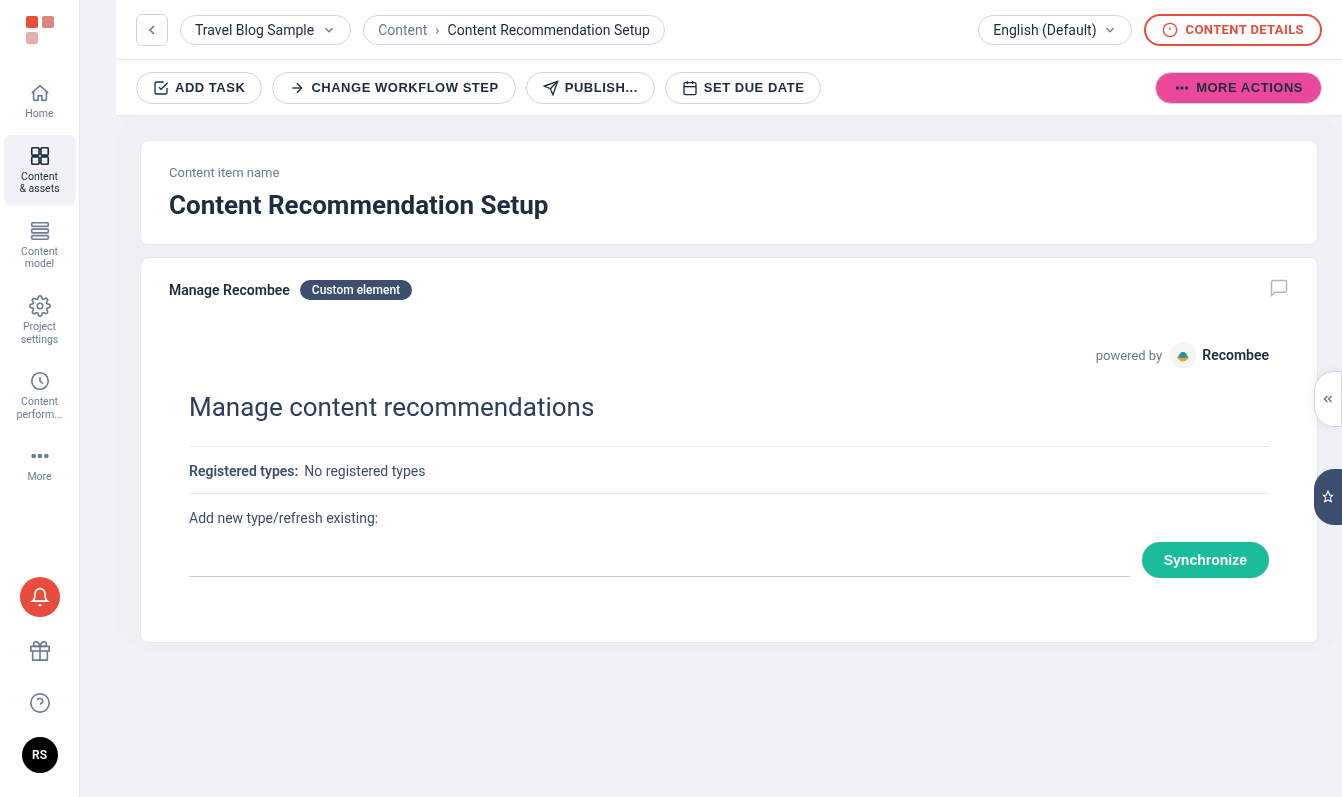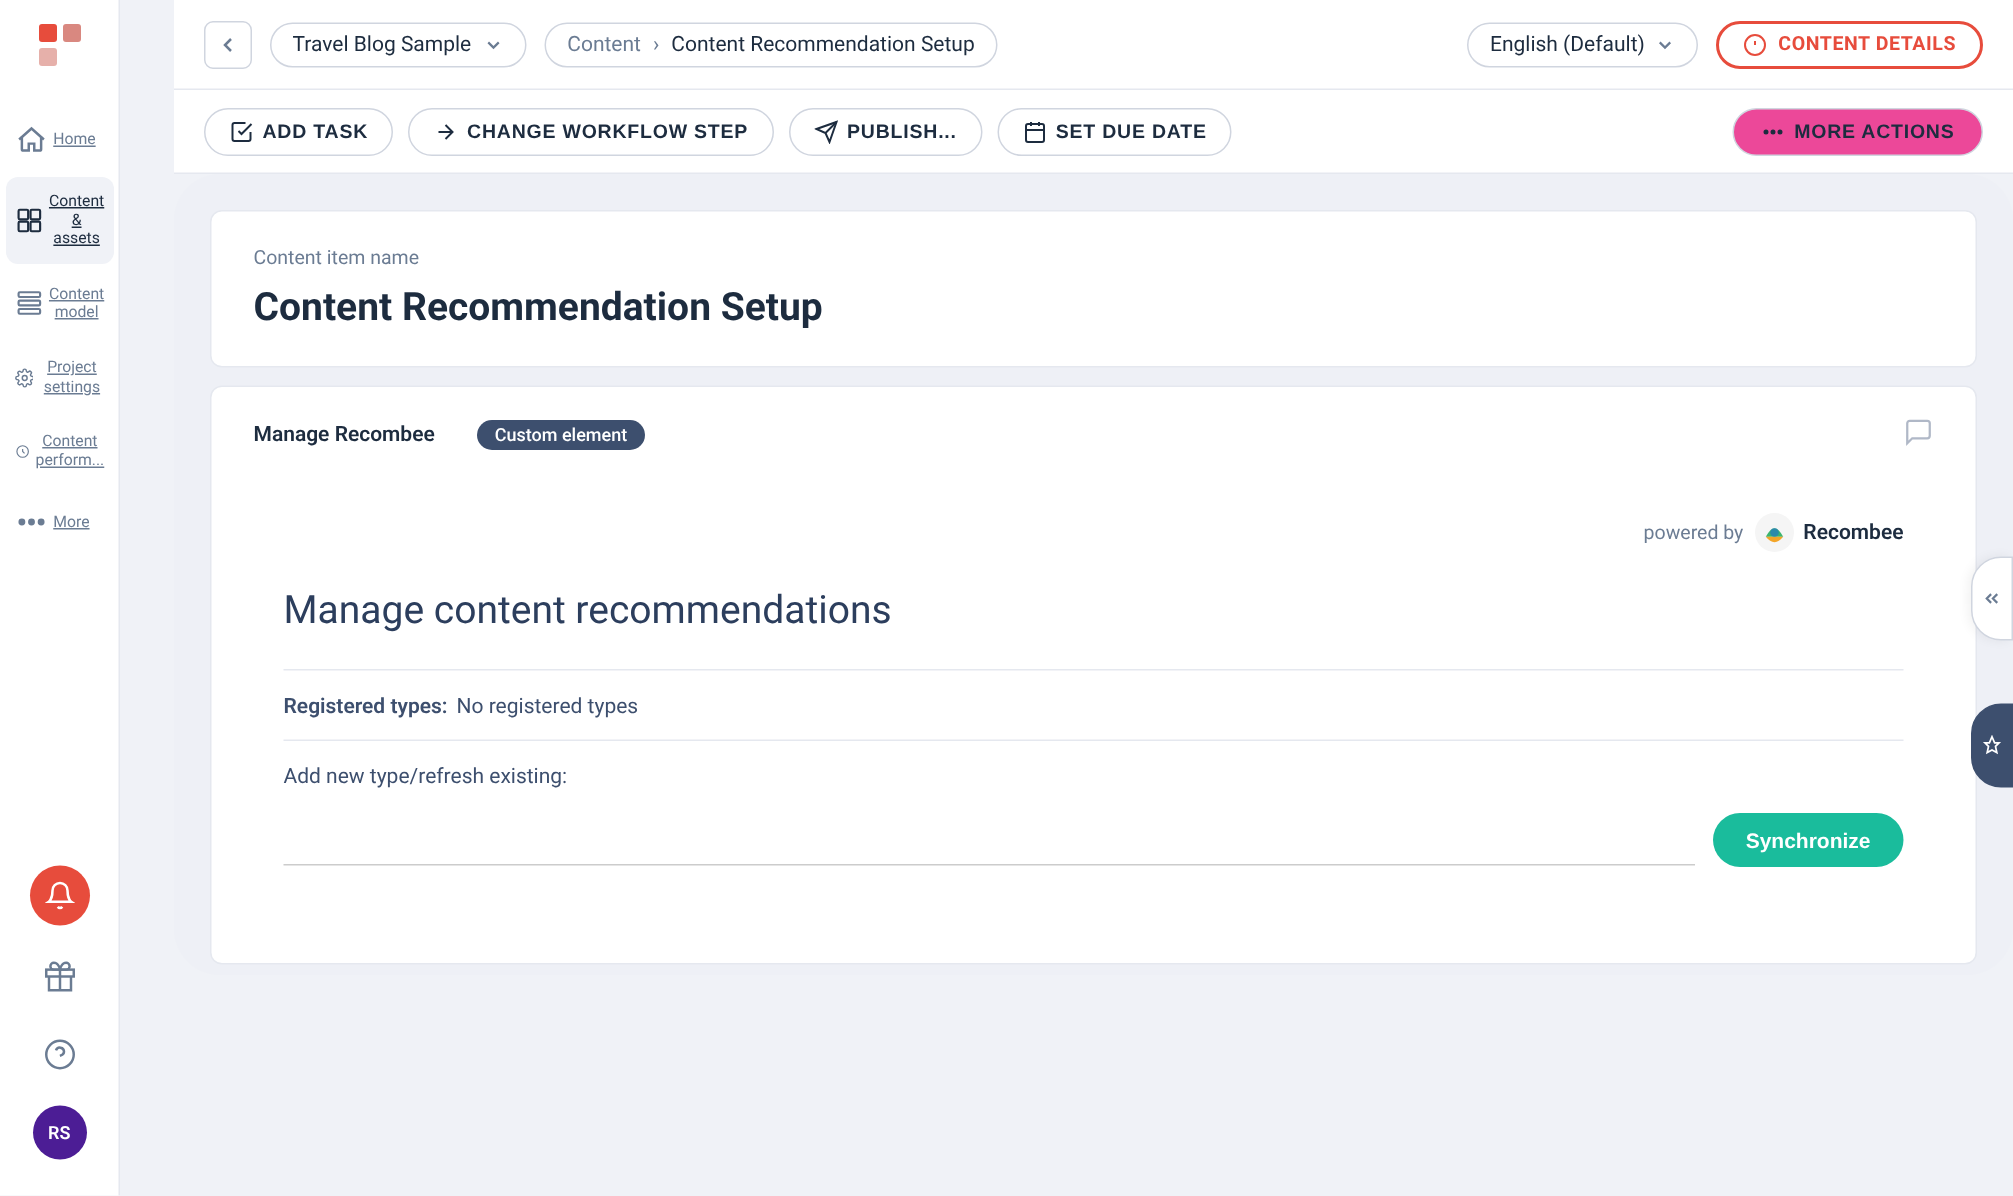--- a/index.html
+++ b/index.html
@@ -17,41 +17,41 @@
       height: 797px;
       flex-shrink: 0;
       position: relative;
     }
     .sidebar-logo {
       margin-bottom: 20px;
     }
     .sidebar-logo svg { width: 36px; height: 36px; }
     .sidebar-item {
       display: flex;
+      flex-direction: column;
       align-items: center;
       padding: 10px 6px;
       cursor: pointer;
       border-radius: 8px;
       width: 72px;
       margin-bottom: 4px;
       color: #6b7c93;
       font-size: 11px;
       text-align: center;
       gap: 4px;
-      text-decoration: underline;
     }
     .sidebar-item.active { background: #f0f2f7; color: #1d2c3f; }
     .sidebar-item svg { width: 22px; height: 22px; }
     .sidebar-item-label { font-size: 10.5px; line-height: 1.2; }
     .sidebar-divider { flex: 1; }
     .sidebar-bottom { display: flex; flex-direction: column; align-items: center; gap: 16px; padding-bottom: 12px; }
     .sidebar-icon-btn { width: 36px; height: 36px; display: flex; align-items: center; justify-content: center; cursor: pointer; color: #6b7c93; border-radius: 50%; }
     .sidebar-notif { width: 40px; height: 40px; background: #e74c3c; border-radius: 50%; display: flex; align-items: center; justify-content: center; cursor: pointer; }
     .sidebar-notif svg { color: white; }
-    .user-avatar { width: 36px; height: 36px; background: #4c1d95; border-radius: 50%; display: flex; align-items: center; justify-content: center; color: white; font-size: 12px; font-weight: 600; cursor: pointer; }
+    .user-avatar { width: 36px; height: 36px; background: #000000; border-radius: 50%; display: flex; align-items: center; justify-content: center; color: white; font-size: 12px; font-weight: 600; cursor: pointer; }
 
     
     .main { flex: 1; display: flex; flex-direction: column; height: 650px; overflow: hidden; padding-left: 36px; }
 
     
     .topbar {
       background: #fff;
       border-bottom: 1px solid #e5e8ef;
       display: flex;
       align-items: center;
@@ -135,21 +135,21 @@
     }
     .card-name-value {
       font-size: 26px; font-weight: 700; color: #1d2c3f;
     }
 
     
     .card-element {
       padding: 20px 28px;
     }
     .card-element-header {
-      display: flex; align-items: center; gap: 28px; margin-bottom: 20px; justify-content: space-between;
+      display: flex; align-items: center; gap: 10px; margin-bottom: 20px; justify-content: space-between;
     }
     .card-element-title {
       font-size: 14px; font-weight: 600; color: #1d2c3f;
     }
     .custom-element-badge {
       background: #3d4f6e; color: #fff; border-radius: 20px;
       padding: 3px 12px; font-size: 12px; font-weight: 500;
     }
     .comment-icon {
       margin-left: auto; color: #b0b8c7; cursor: pointer;

